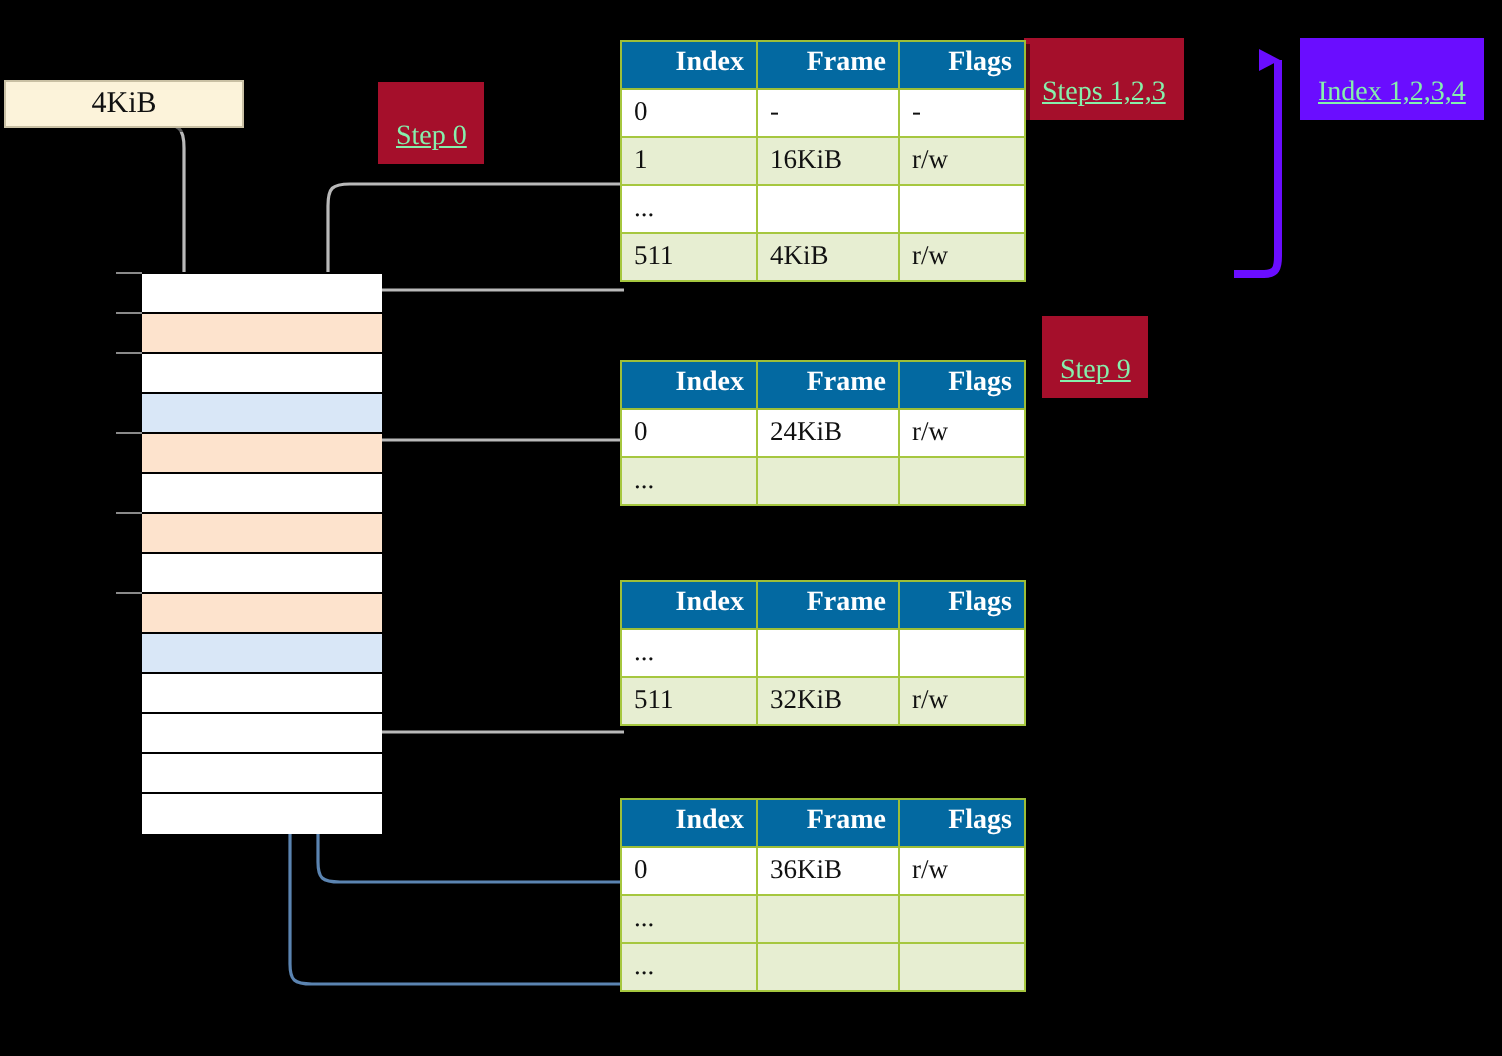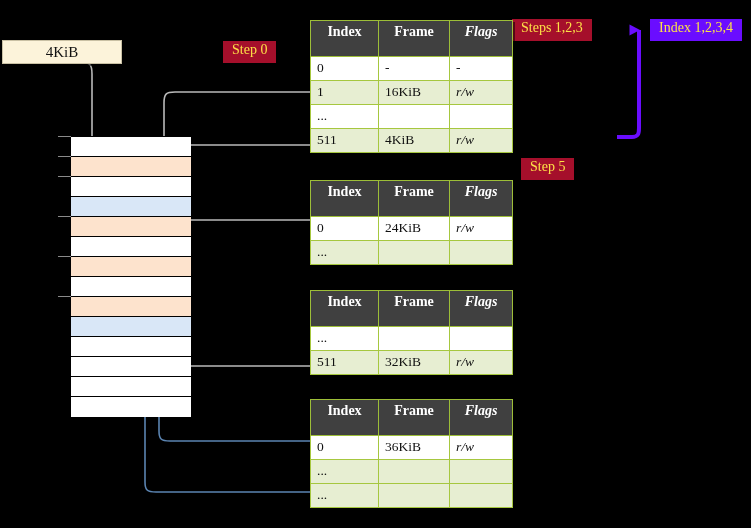--- a/index.html
+++ b/index.html
@@ -12,26 +12,27 @@
     width: 751px;
     height: 528px;
     background: #000000;
     overflow: hidden;
     font-family: "Liberation Serif", "DejaVu Serif", serif;
   }
 
   
   .chip {
     position: absolute;
-    color: #fde047;
+    color: #86efac;
     font-size: 14px;
     line-height: 1;
-    padding: 2px 9px 6px 9px;
+    padding: 21px 9px 6px 9px;
     white-space: nowrap;
     font-family: "Liberation Serif", "DejaVu Serif", serif;
+    text-decoration: underline;
   }
   .chip.red {
     background: #a50f2b;
     box-shadow: 2px 2px 0 rgba(0,0,0,0.55);
   }
   .chip.violet {
     background: #6a0dff;
     box-shadow: 2px 2px 0 rgba(0,0,0,0.55);
   }
 
@@ -83,40 +84,40 @@
   
   .ptable {
     position: absolute;
     border-collapse: collapse;
     font-size: 13.5px;
     color: #111111;
     background: #ffffff;
     box-shadow: 2px 2px 0 rgba(0,0,0,0.5);
   }
   .ptable th {
-    background: #404040;
+    background: #0369a1;
     color: #ffffff;
     font-weight: bold;
-    text-align: center;
-    padding: 3px 6px 16px 6px;
+    text-align: right;
+    padding: 3px 6px 4px 6px;
     border: 1px solid #9dbe38;
     font-size: 14px;
   }
   .ptable td {
     padding: 3px 6px 4px 6px;
     border: 1px solid #a6c73f;
     background: #ffffff;
     height: 16px;
     vertical-align: middle;
   }
   .ptable tr.alt td { background: #e7eed2; }
   .ptable td.hl { background: #fbf59b; }
   .c-index { width: 55px; }
   .c-frame { width: 58px; }
-  .c-flags { width: 50px; font-style: italic; }
+  .c-flags { width: 50px; }
 
   
   #wires {
     position: absolute;
     left: 0; top: 0;
     width: 751px; height: 528px;
     pointer-events: none;
   }
 </style>
 </head>
@@ -170,27 +171,27 @@
 
     <g>
       <path d="M 617,137 L 632,137 C 638,137 639,134 639,128 L 639,30" fill="none" stroke="#6a0dff" stroke-width="4" stroke-linejoin="round" marker-end="url(#arrViolet)"></path>
     </g>
   </svg>
 
   <div class="creambox" style="left:2px; top:40px; width:118px; height:22px;">
     <span>4KiB</span>
   </div>
 
-  <div class="chip red" style="left:189px; top:41px;margin-left:34px;">Step 0</div>
+  <div class="chip red" style="left:189px; top:41px;">Step 0</div>
 
   <div class="chip red" style="left:512px; top:19px;">Steps 1,2,3</div>
 
   <div class="chip violet" style="left:650px; top:19px;">Index 1,2,3,4</div>
 
-  <div class="chip red" style="left:521px; top:158px;">Step 5</div>
+  <div class="chip red" style="left:521px; top:158px;">Step 9</div>
 
   <div id="memcol">
       <div class="memrow plain" style="top: 0px;"></div>
       <div class="memrow orange" style="top: 20px;"></div>
       <div class="memrow plain" style="top: 40px;"></div>
       <div class="memrow blue" style="top: 60px;"></div>
       <div class="memrow orange" style="top: 80px;"></div>
       <div class="memrow plain" style="top: 100px;"></div>
       <div class="memrow orange" style="top: 120px;"></div>
       <div class="memrow plain" style="top: 140px;"></div>

